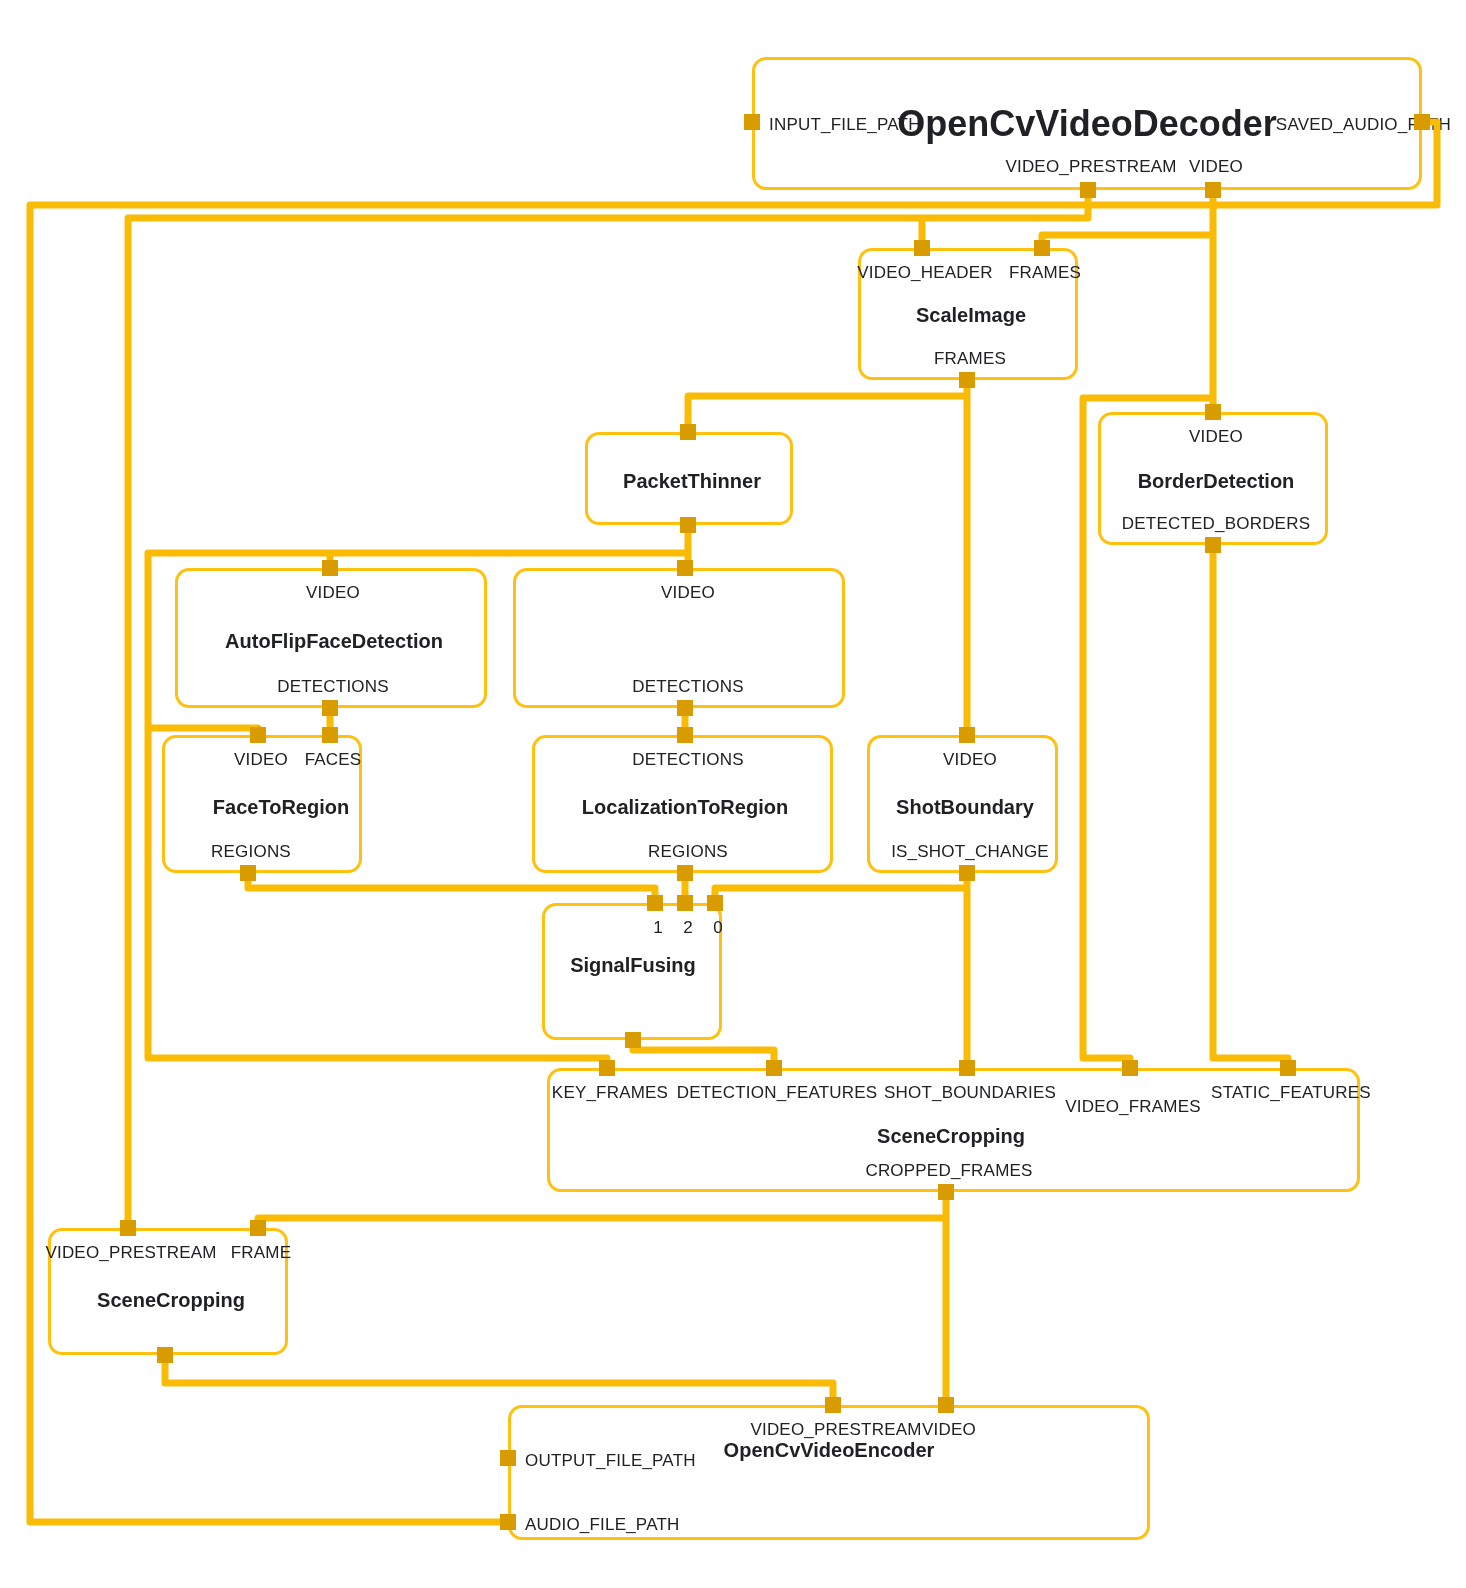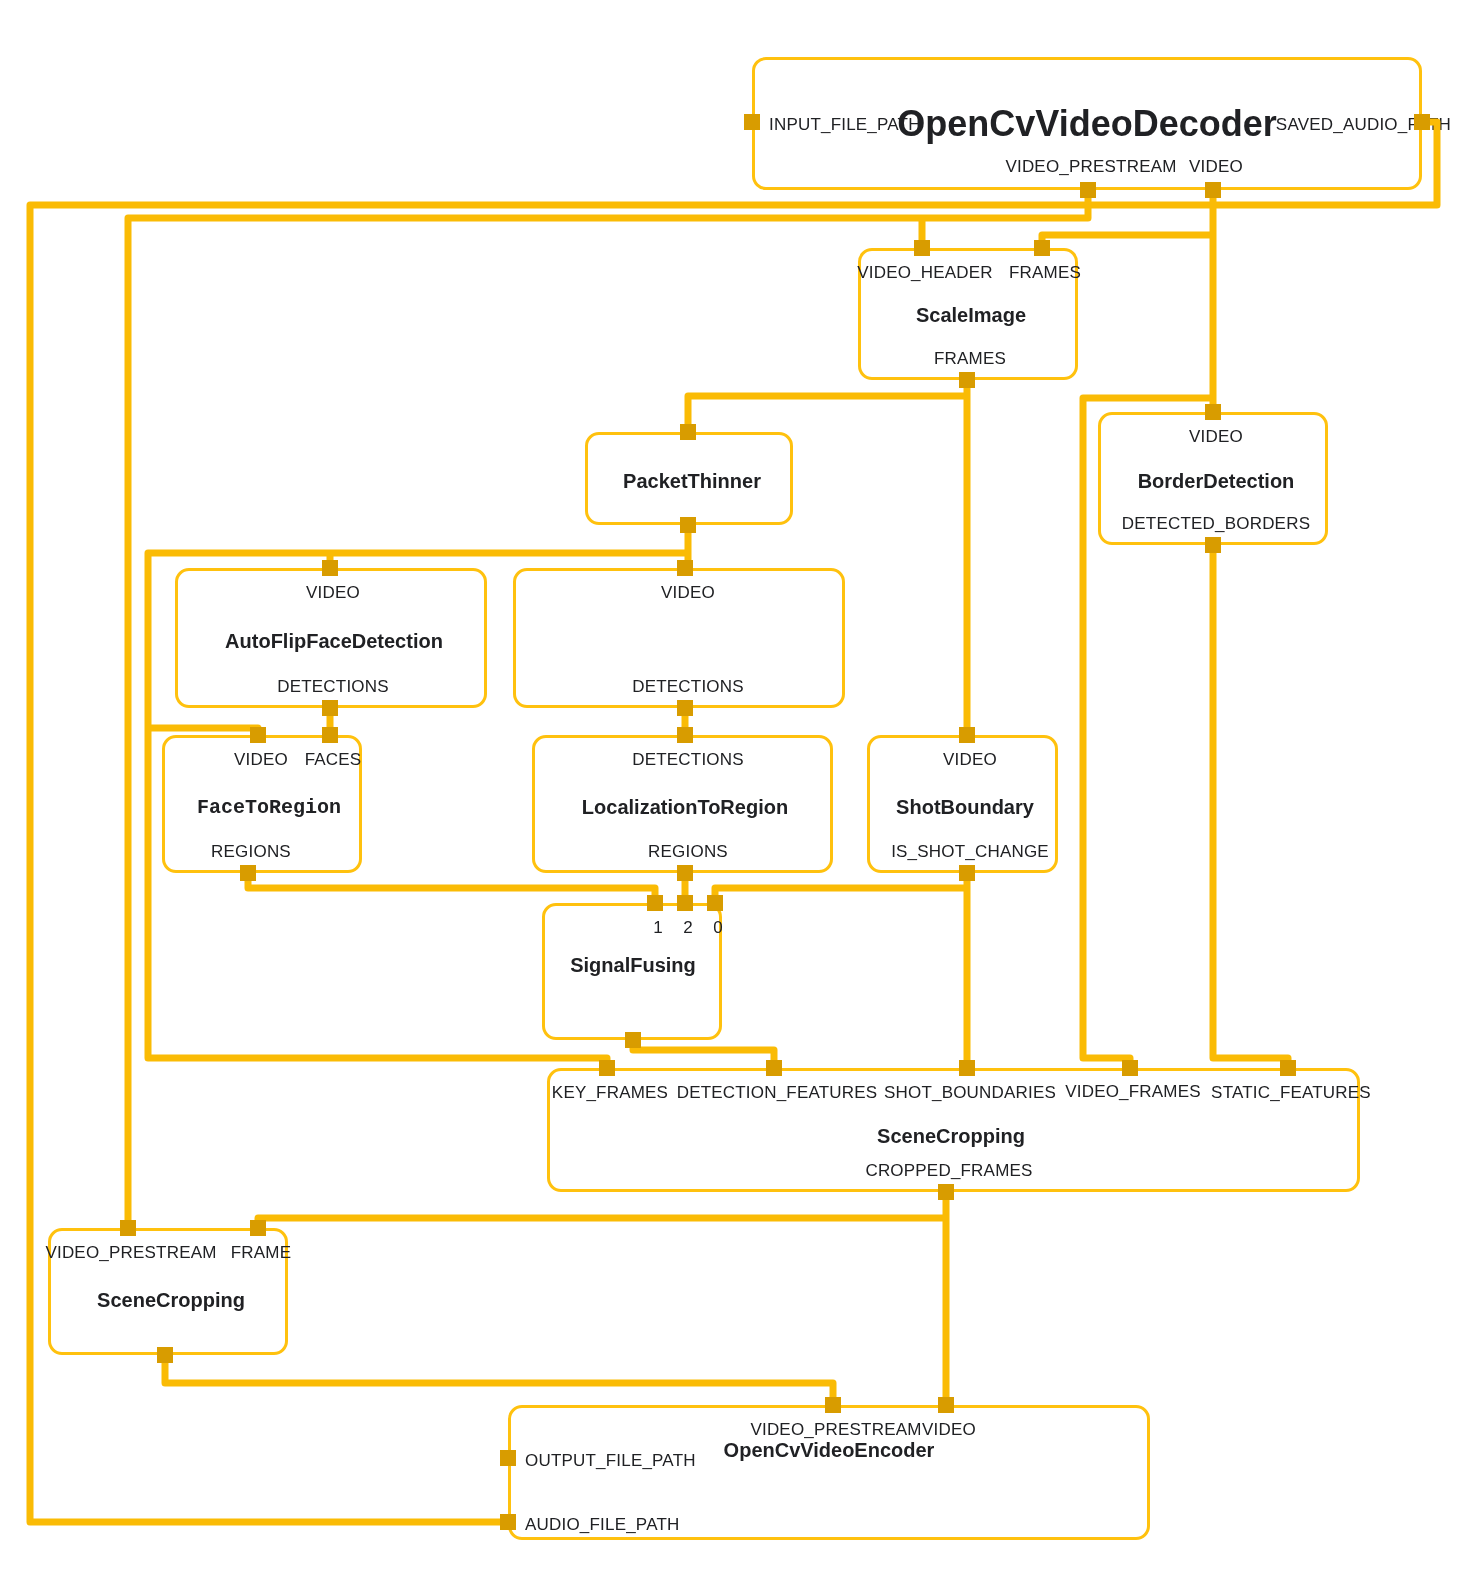--- a/index.html
+++ b/index.html
@@ -76,21 +76,21 @@
       <div class="node" style="left: 175px; top: 568px; width: 312px; height: 140px;">
         <span class="title" style="left: 156px; top: 70px;">AutoFlipFaceDetection</span>
         <span class="lbl c" style="left: 155px; top: 22px;">VIDEO</span>
         <span class="lbl c" style="left: 155px; top: 116px;">DETECTIONS</span>
       </div>
       <div class="node" style="left: 513px; top: 568px; width: 332px; height: 140px;">
         <span class="lbl c" style="left: 172px; top: 22px;">VIDEO</span>
         <span class="lbl c" style="left: 172px; top: 116px;">DETECTIONS</span>
       </div>
       <div class="node" style="left: 162px; top: 735px; width: 200px; height: 138px;">
-        <span class="title" style="left: 104px; top: 69px; font-family: Liberation Mono, monospace;">FaceToRegion</span>
+        <span class="title" style="left: 116px; top: 69px;">FaceToRegion</span>
         <span class="lbl c" style="left: 96px; top: 22px;">VIDEO</span>
         <span class="lbl c" style="left: 168px; top: 22px;">FACES</span>
         <span class="lbl c" style="left: 86px; top: 114px;">REGIONS</span>
       </div>
       <div class="node" style="left: 532px; top: 735px; width: 301px; height: 138px;">
         <span class="title" style="left: 150px; top: 69px;">LocalizationToRegion</span>
         <span class="lbl c" style="left: 153px; top: 22px;">DETECTIONS</span>
         <span class="lbl c" style="left: 153px; top: 114px;">REGIONS</span>
       </div>
       <div class="node" style="left: 867px; top: 735px; width: 191px; height: 138px;">
@@ -102,21 +102,21 @@
         <span class="title" style="left: 88px; top: 59px;">SignalFusing</span>
         <span class="lbl c" style="left: 113px; top: 22px;">1</span>
         <span class="lbl c" style="left: 143px; top: 22px;">2</span>
         <span class="lbl c" style="left: 173px; top: 22px;">0</span>
       </div>
       <div class="node" style="left: 547px; top: 1068px; width: 813px; height: 124px;">
         <span class="title" style="left: 401px; top: 65px;">SceneCropping</span>
         <span class="lbl c" style="left: 60px; top: 22px;">KEY_FRAMES</span>
         <span class="lbl c" style="left: 227px; top: 22px;">DETECTION_FEATURES</span>
         <span class="lbl c" style="left: 420px; top: 22px;">SHOT_BOUNDARIES</span>
-        <span class="lbl c" style="left: 583px; top: 21px;">VIDEO_FRAMES</span>
+        <span class="lbl c" style="left: 583px; top: 36px;">VIDEO_FRAMES</span>
         <span class="lbl c" style="left: 741px; top: 22px;">STATIC_FEATURES</span>
         <span class="lbl c" style="left: 399px; top: 100px;">CROPPED_FRAMES</span>
       </div>
       <div class="node" style="left: 48px; top: 1228px; width: 240px; height: 127px;">
         <span class="title" style="left: 120px; top: 69px;">SceneCropping</span>
         <span class="lbl c" style="left: 80px; top: 22px;">VIDEO_PRESTREAM</span>
         <span class="lbl c" style="left: 210px; top: 22px;">FRAME</span>
       </div>
       <div class="node" style="left: 508px; top: 1405px; width: 642px; height: 135px;">
         <span class="title" style="left: 318px; top: 42px;">OpenCvVideoEncoder</span>

